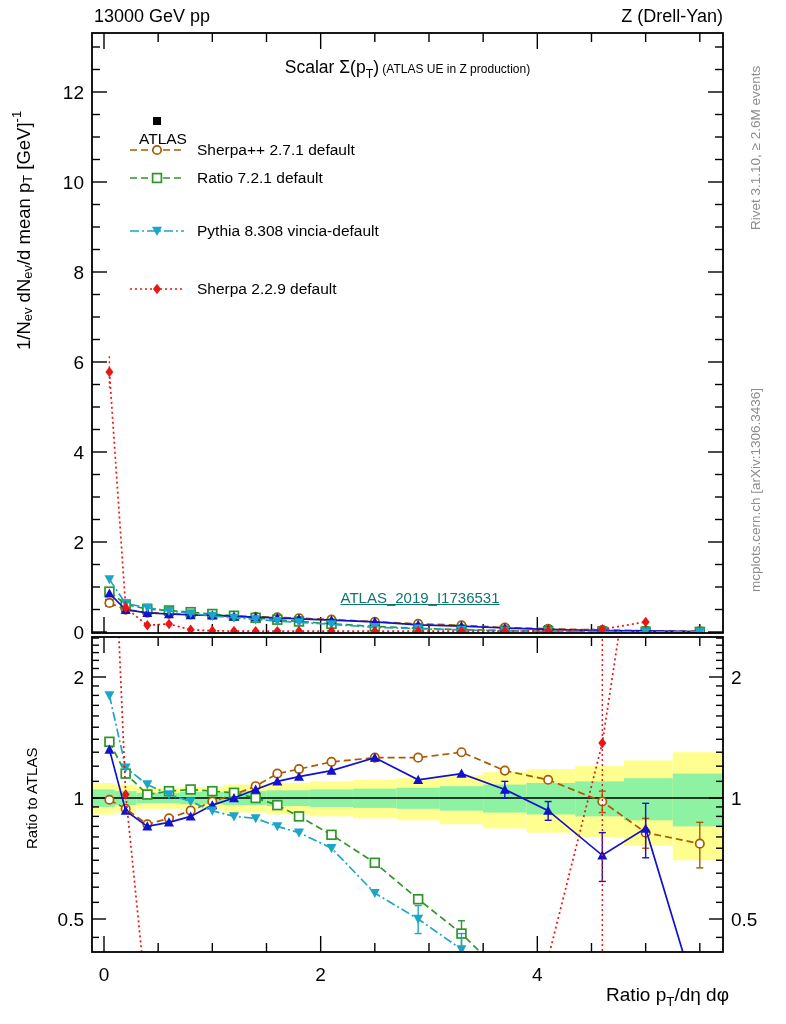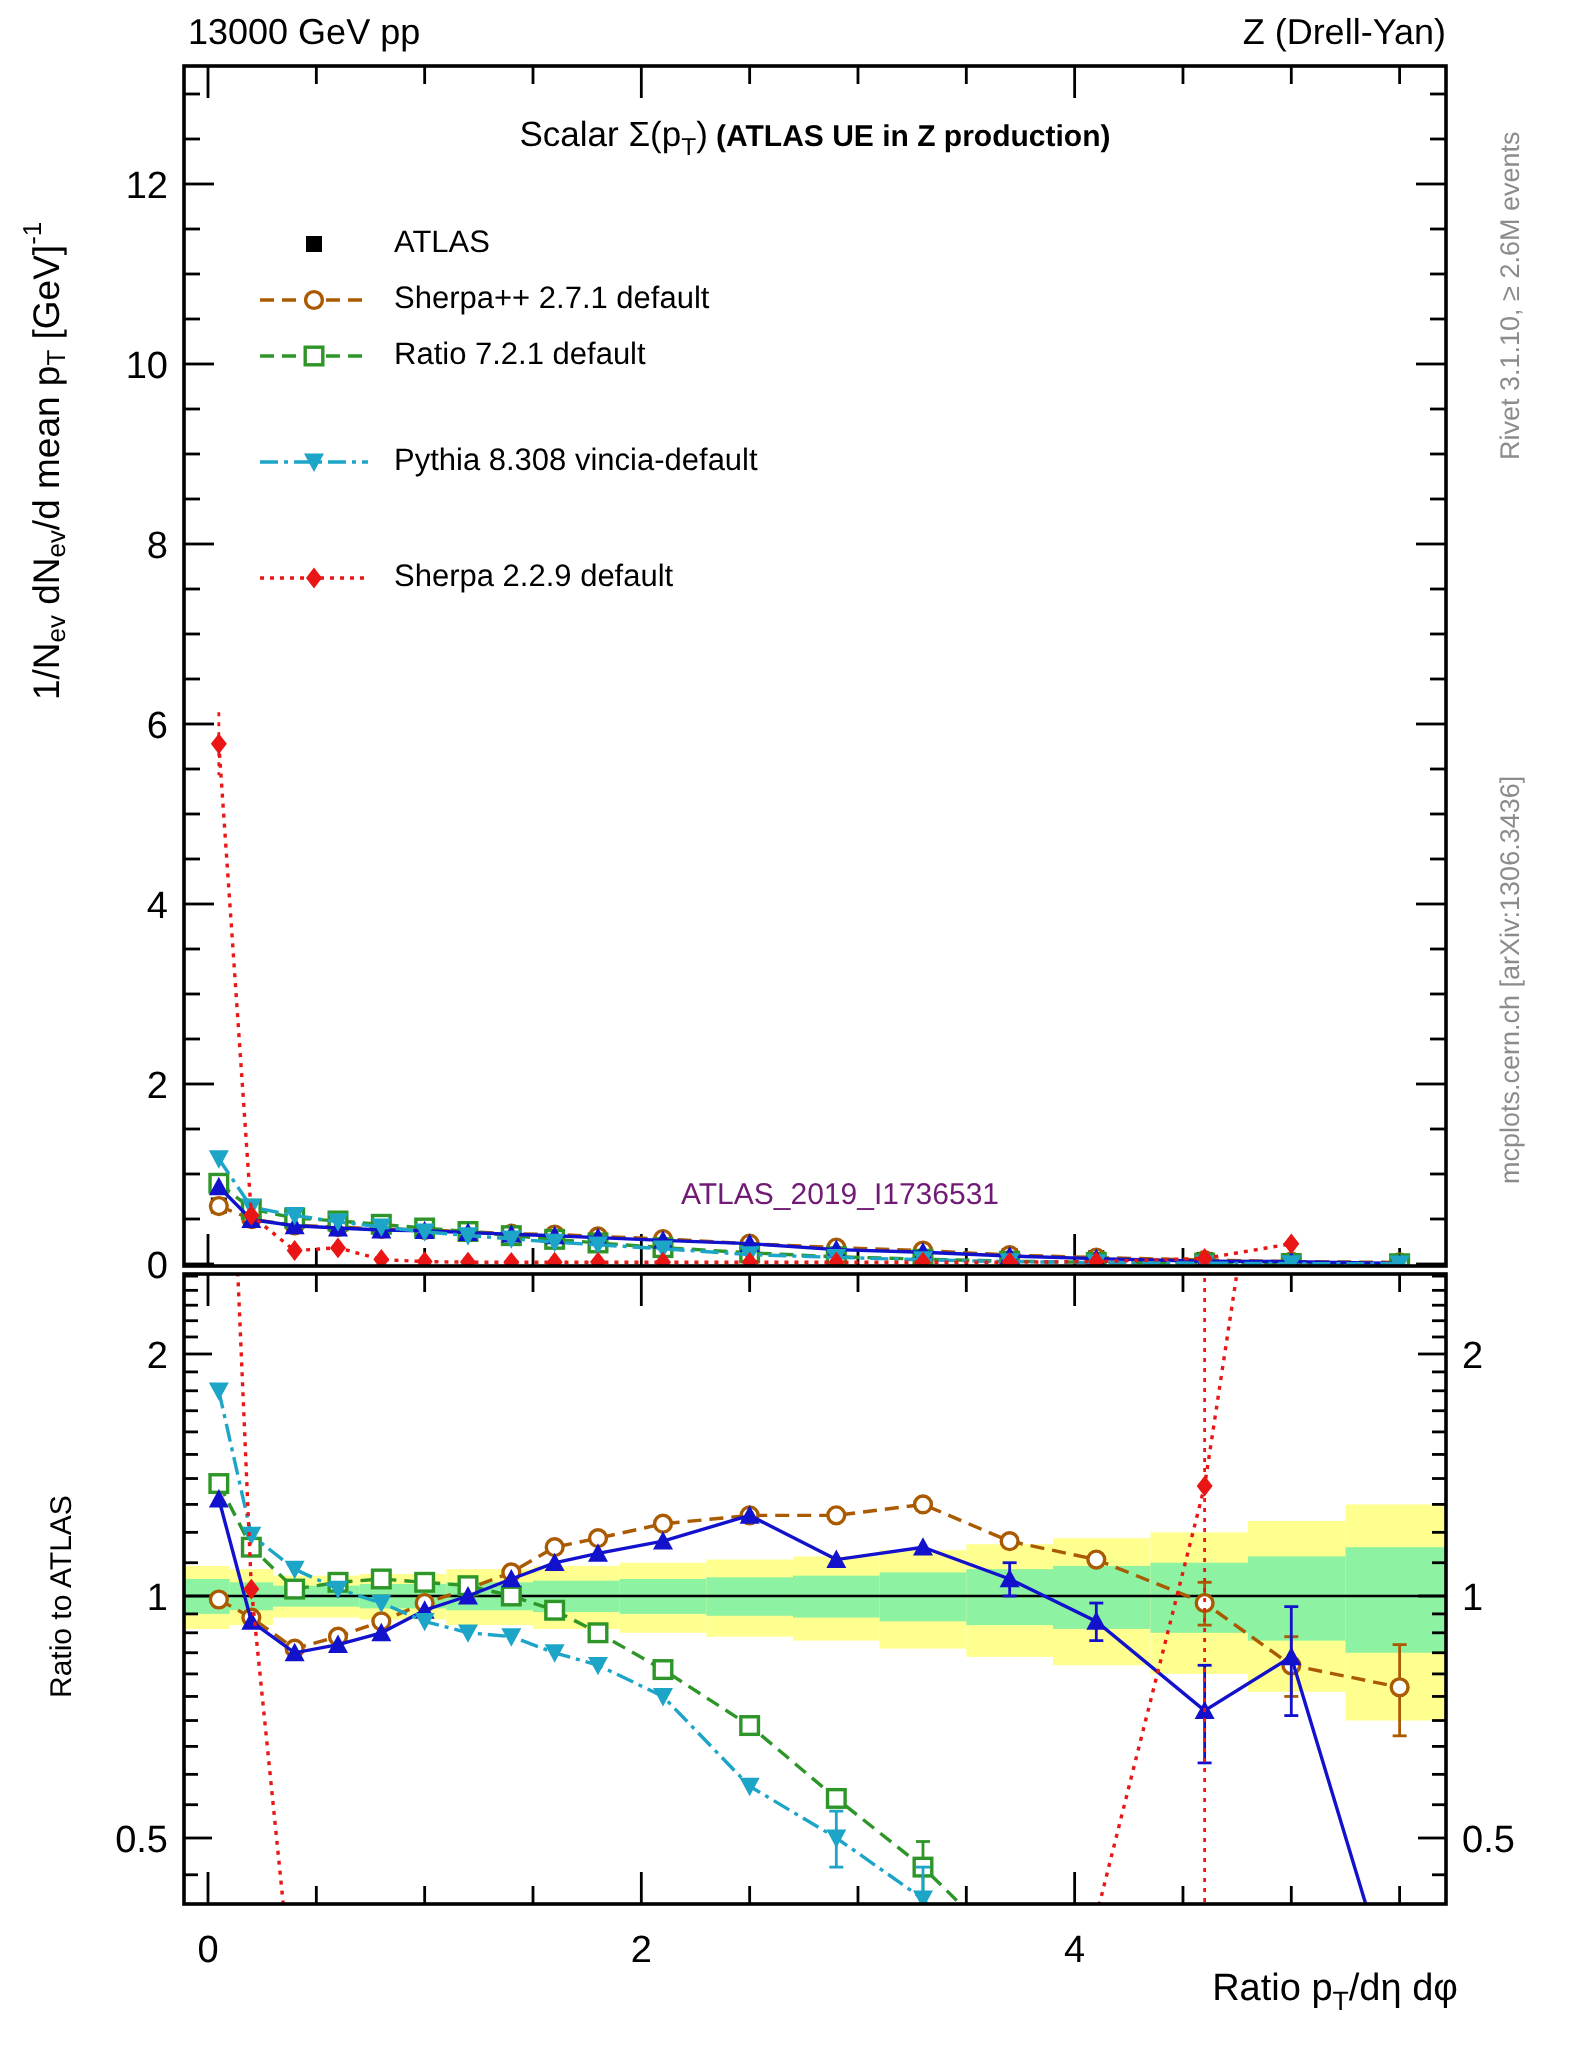--- a/index.html
+++ b/index.html
@@ -2,31 +2,31 @@
 <html><head>
 <meta charset="utf-8">
 <style>
   html,body{margin:0;padding:0;background:#fff;}
   #page{position:relative;width:786px;height:1024px;background:#fff;overflow:hidden;
         font-family:"Liberation Sans", sans-serif;color:#000;}
   #plot-svg{position:absolute;left:0;top:0;}
   .abs{position:absolute;}
   .hdr{font-size:18px;}
   .title-main{font-size:17.5px;}
-  .title-paren{font-size:15px;font-weight:bold;}
+  .title-paren{font-size:12px;}
   .legend-row{position:absolute;left:128px;height:20px;display:flex;align-items:center;}
   .legend-label{font-size:15.5px;margin-left:11px;white-space:nowrap;}
   .legend-marker{width:58px;height:18px;display:inline-block;}
   .vtext{writing-mode:vertical-rl;transform:rotate(180deg);display:flex;align-items:center;}
   .ylabel-main{left:8px;top:28px;height:322px;width:28px;font-size:18.5px;justify-content:flex-start;}
   .ylabel-ratio{left:20px;top:726px;height:144px;width:22px;font-size:15px;justify-content:center;}
   .side{color:#8c8c8c;font-size:13.5px;width:20px;justify-content:center;}
   .side-top{left:745px;top:28px;height:240px;}
   .side-bottom{left:745px;top:342px;height:296px;}
-  .watermark{left:300px;top:589px;width:240px;text-align:center;color:#701a75;font-size:15px;}
+  .watermark{left:300px;top:589px;width:240px;text-align:center;color:#0f766e;font-size:15px;text-decoration:underline;}
   .xlabel{left:449px;top:984px;width:280px;text-align:right;font-size:19px;}
   sub{font-size:70%;}
   sup{font-size:70%;}
 </style>
 </head>
 <body>
 
 <div id="page">
 
   <svg id="plot-svg" width="786" height="1024">
@@ -506,21 +506,21 @@
 
   <div class="abs vtext ylabel-ratio">Ratio to ATLAS</div>
 
   <div class="abs vtext side side-top">Rivet 3.1.10, ≥ 2.6M events</div>
   <div class="abs vtext side side-bottom">mcplots.cern.ch [arXiv:1306.3436]</div>
 
   <div class="abs watermark">ATLAS_2019_I1736531</div>
 
   <div class="abs xlabel"><span>Ratio p</span><sub>T</sub><span>/dη dφ</span></div>
 
-  <div class="legend-row" style="top:112px;">
+  <div class="legend-row" style="top:112px;flex-direction:column;">
       <span class="legend-marker"><svg width="58" height="18">
           <g>
             <rect x="25" y="5" width="8" height="8" fill="#000000"></rect>
           </g>
         </svg></span>
       <span class="legend-label">ATLAS</span>
     </div>
   <div class="legend-row" style="top:140px;">
       <span class="legend-marker"><svg width="58" height="18">
           <g>

